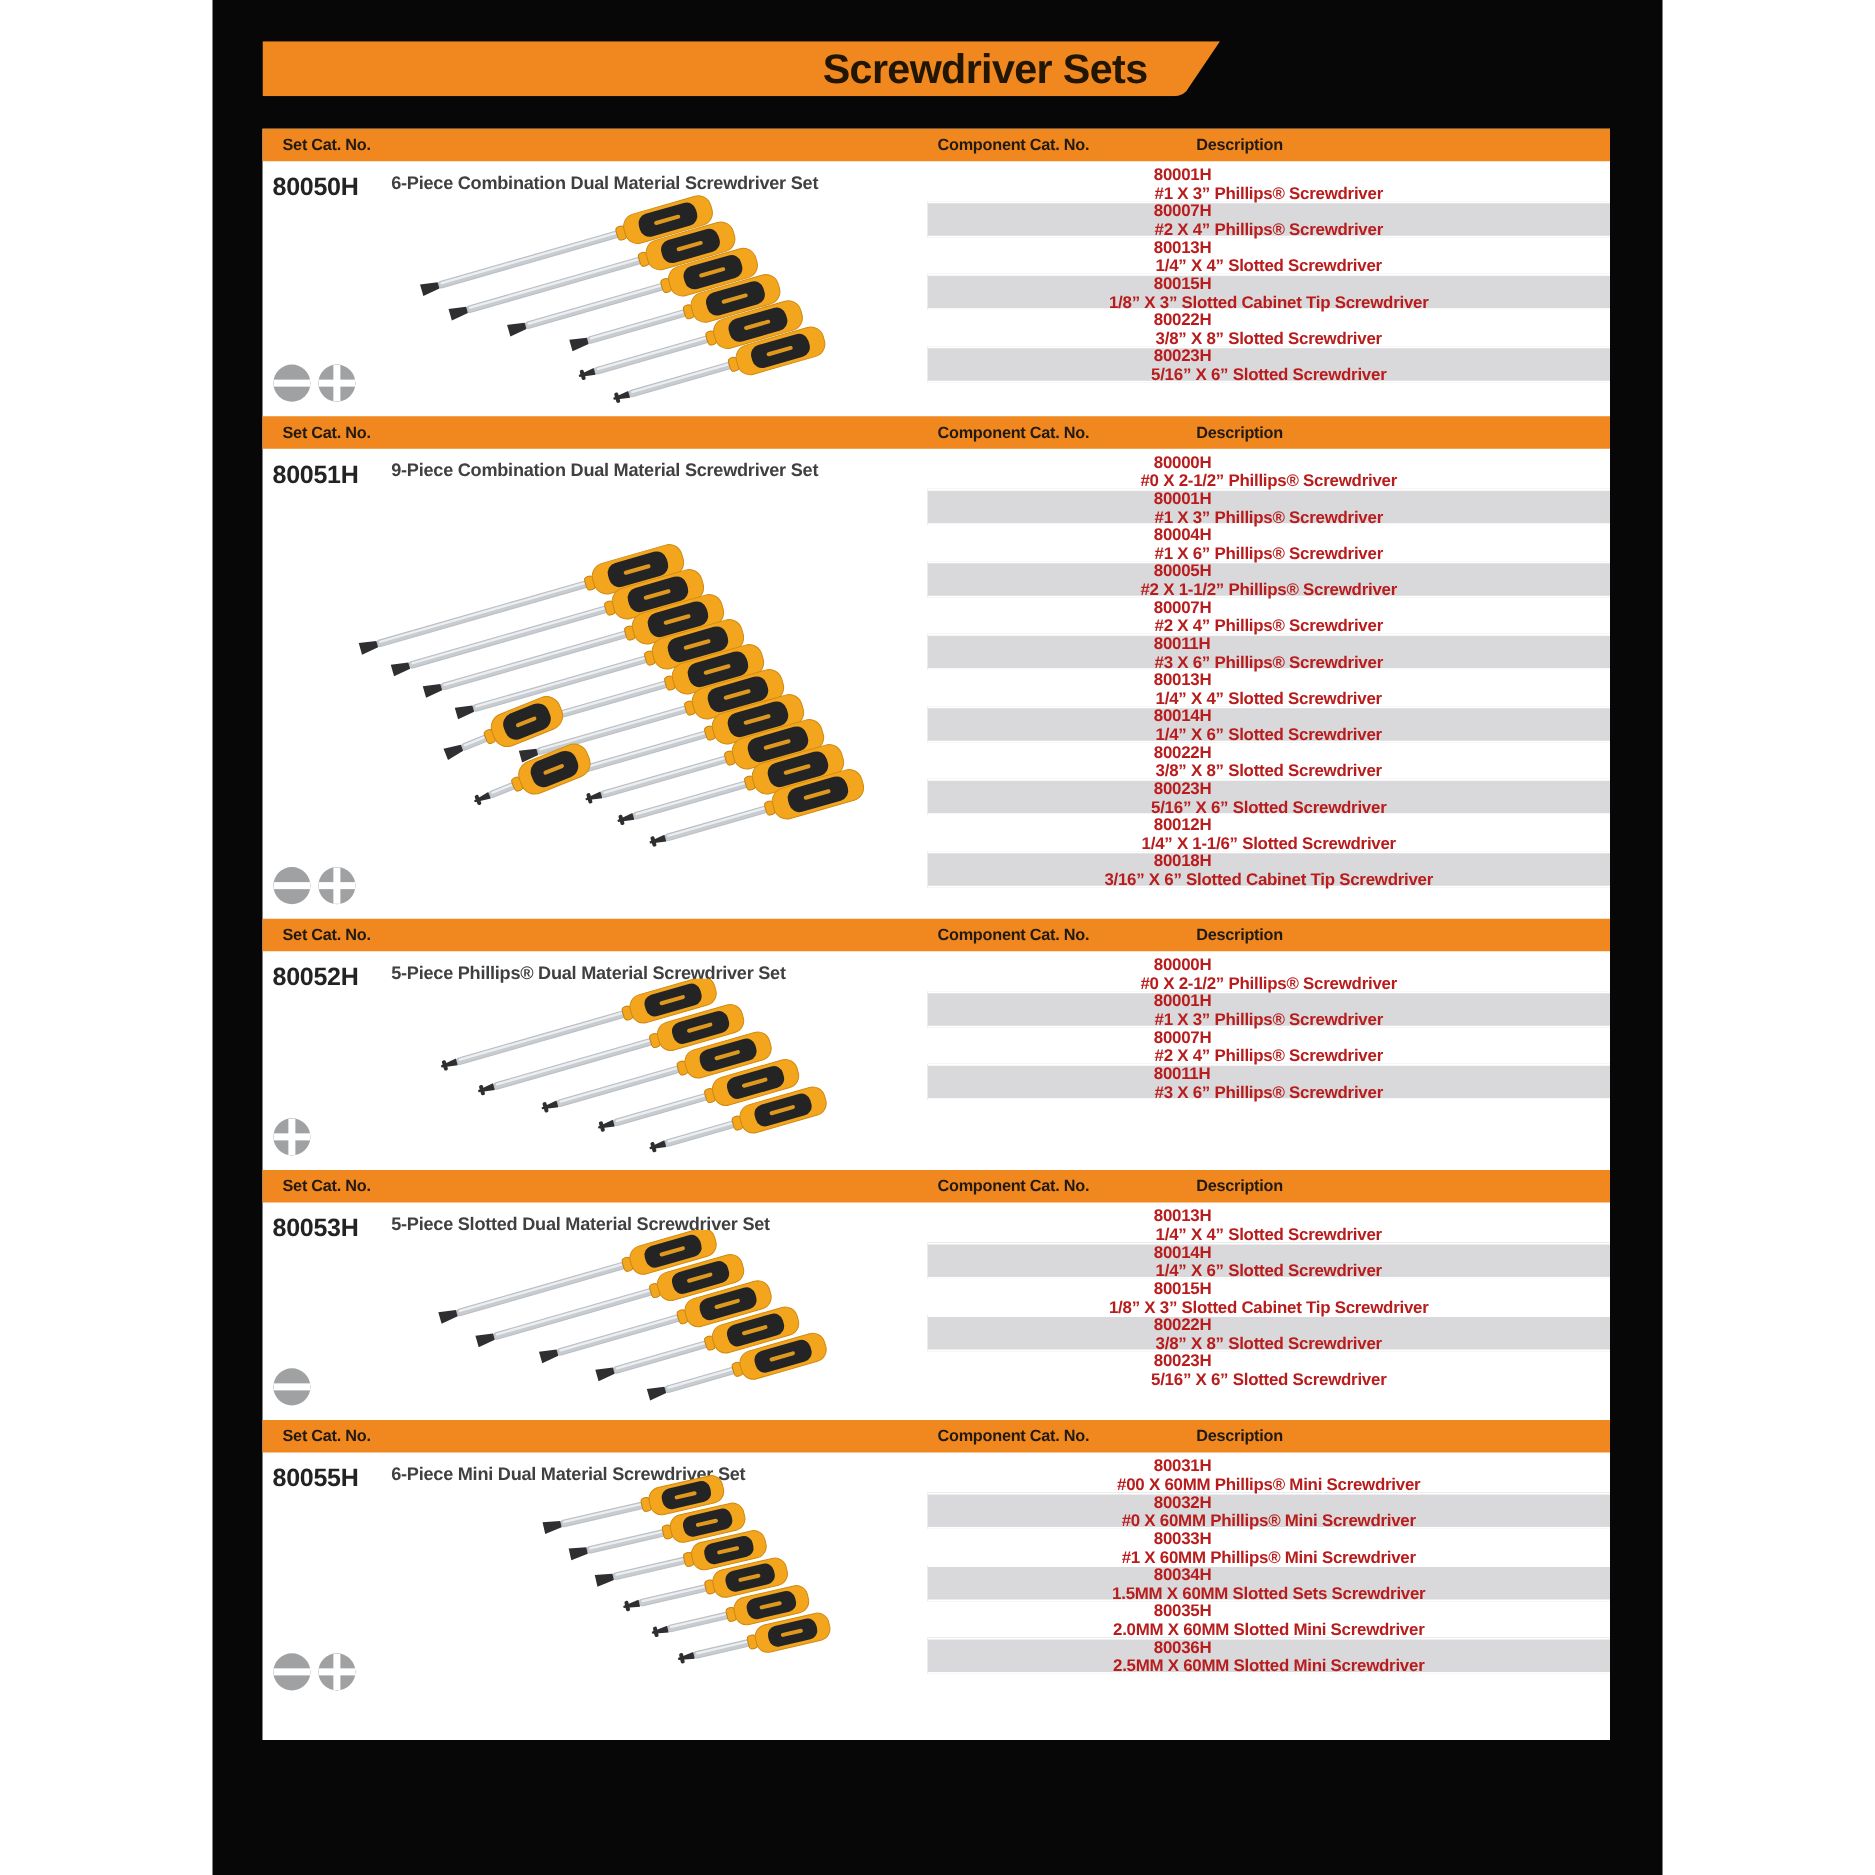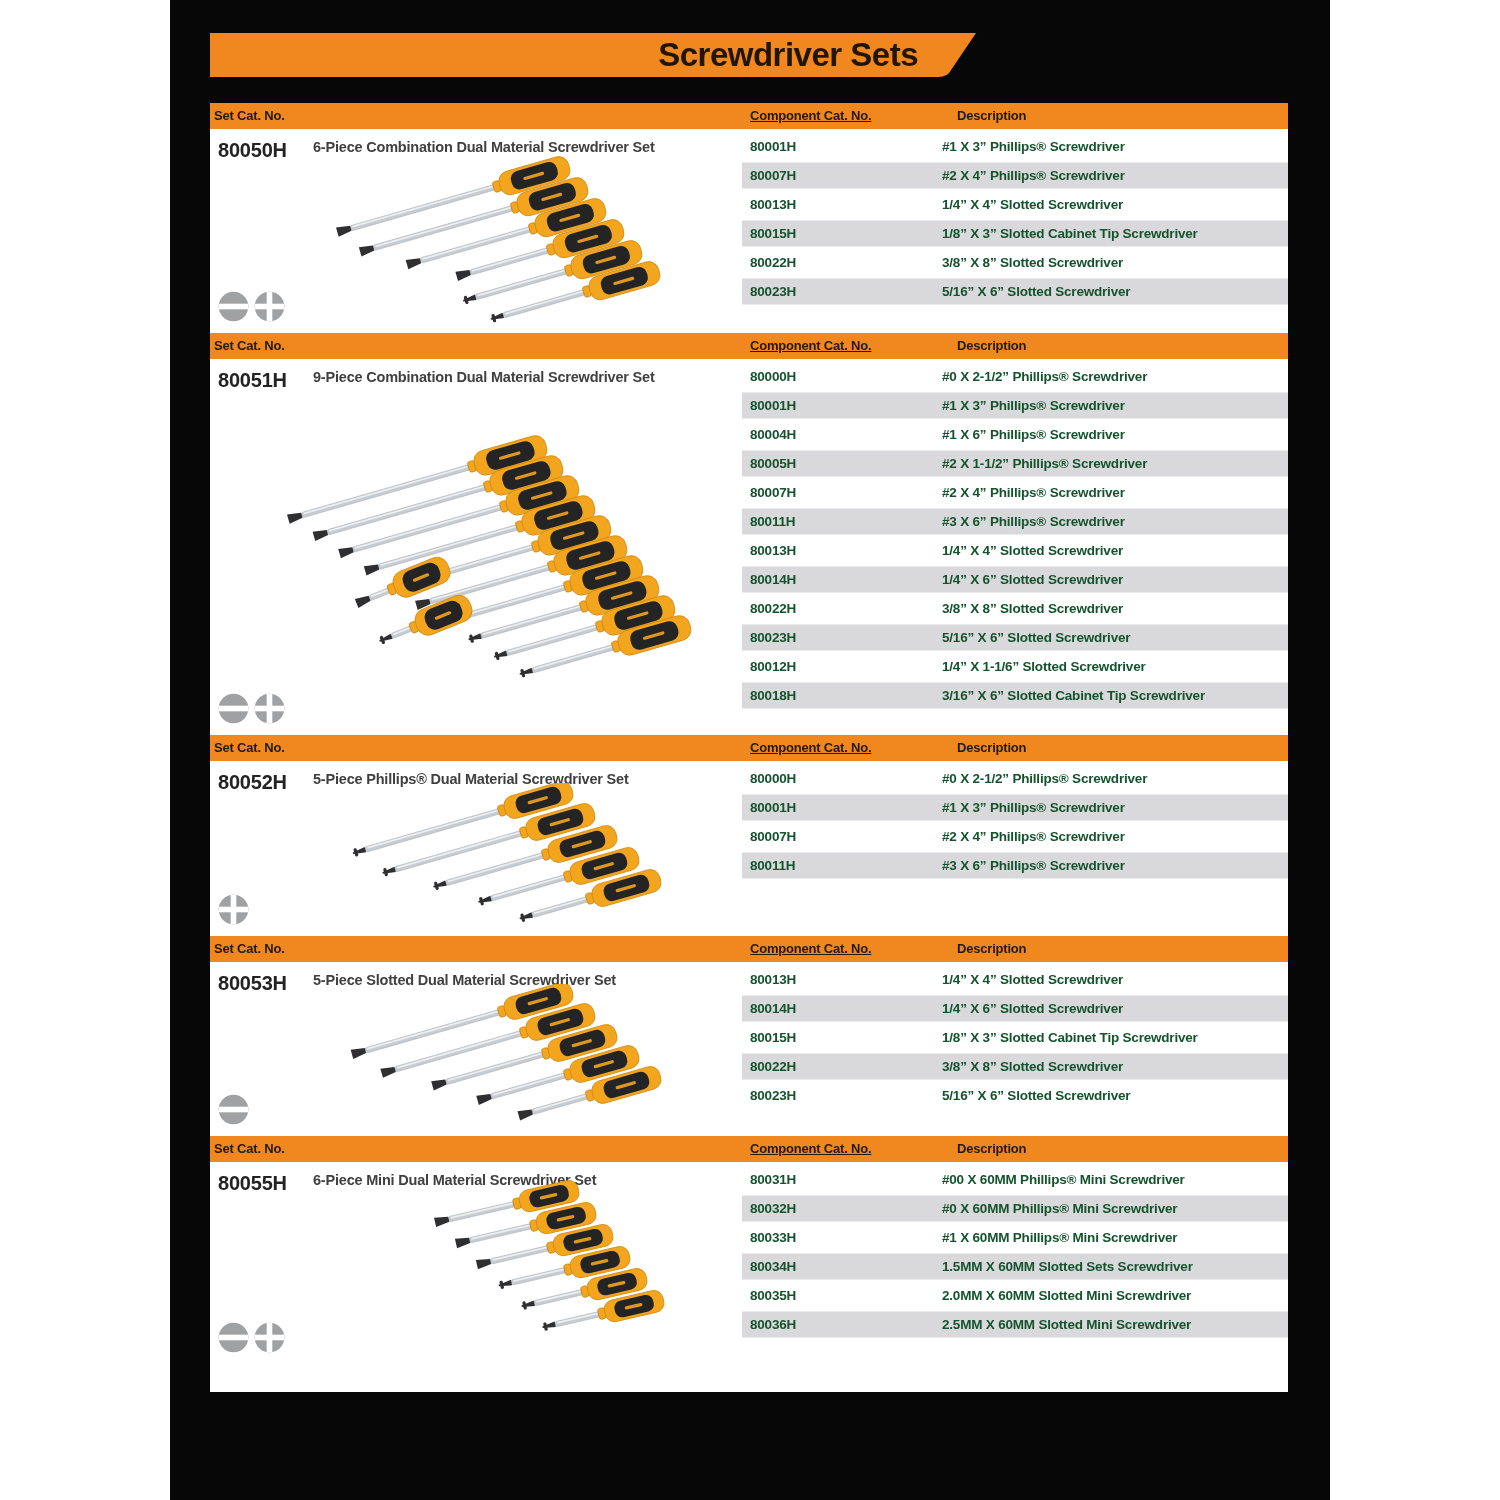--- a/index.html
+++ b/index.html
@@ -11,30 +11,30 @@
   .banner{position:absolute;left:210px;top:33px;width:766px;height:32px;}
   .banner svg{position:absolute;left:0;top:0;}
   .banner .title{
     position:absolute;right:58px;top:3px;font-size:33px;font-weight:bold;
     letter-spacing:-0.5px;color:#211604;white-space:nowrap;
   }
   .content{position:absolute;left:210px;top:103px;width:1078px;height:1289px;background:#ffffff;}
   .section{position:relative;width:100%;}
   .bar{position:absolute;left:0;top:0;width:100%;height:26px;background:var(--accent-orange,#F0881F);}
   .bar span{position:absolute;top:5px;font-size:13px;font-weight:bold;color:#221a10;letter-spacing:-0.2px;white-space:nowrap;}
-  .h-set{left:4px;}
-  .h-comp{left:540px;text-decoration:underline;}
+  .h-set{left:16px;}
+  .h-comp{left:540px;}
   .h-desc{left:735px;padding-left:12px;}
   .set-cat{position:absolute;left:8px;top:36px;font-size:20px;font-weight:bold;color:#232323;letter-spacing:-0.2px;}
   .set-name{position:absolute;left:103px;top:36px;font-size:14.5px;font-weight:bold;color:#404040;letter-spacing:-0.2px;white-space:nowrap;}
   .product{position:absolute;}
   .icons{position:absolute;left:8px;display:flex;gap:5px;}
   .icons svg{display:block;}
   .ctable{position:absolute;left:532px;top:29px;width:546px;}
-  .crow{display:flex;align-items:center;height:29px;font-size:13.5px;color:#14532d;letter-spacing:-0.2px;}
+  .crow{display:flex;align-items:center;height:29px;font-size:13.5px;color:#b91c1c;letter-spacing:-0.2px;flex-direction:column;}
   .crow:nth-child(even){background:#d9d9db;box-shadow:inset 0 1.5px 0 #fff, inset 0 -1.5px 0 #fff;}
   .crow .cat{width:200px;padding-left:8px;font-weight:bold;box-sizing:border-box;}
   .crow .desc{font-weight:bold;white-space:nowrap;}
 </style>
 </head>
 <body>
 
 <div class="frame"></div>
 
 <div class="banner">

